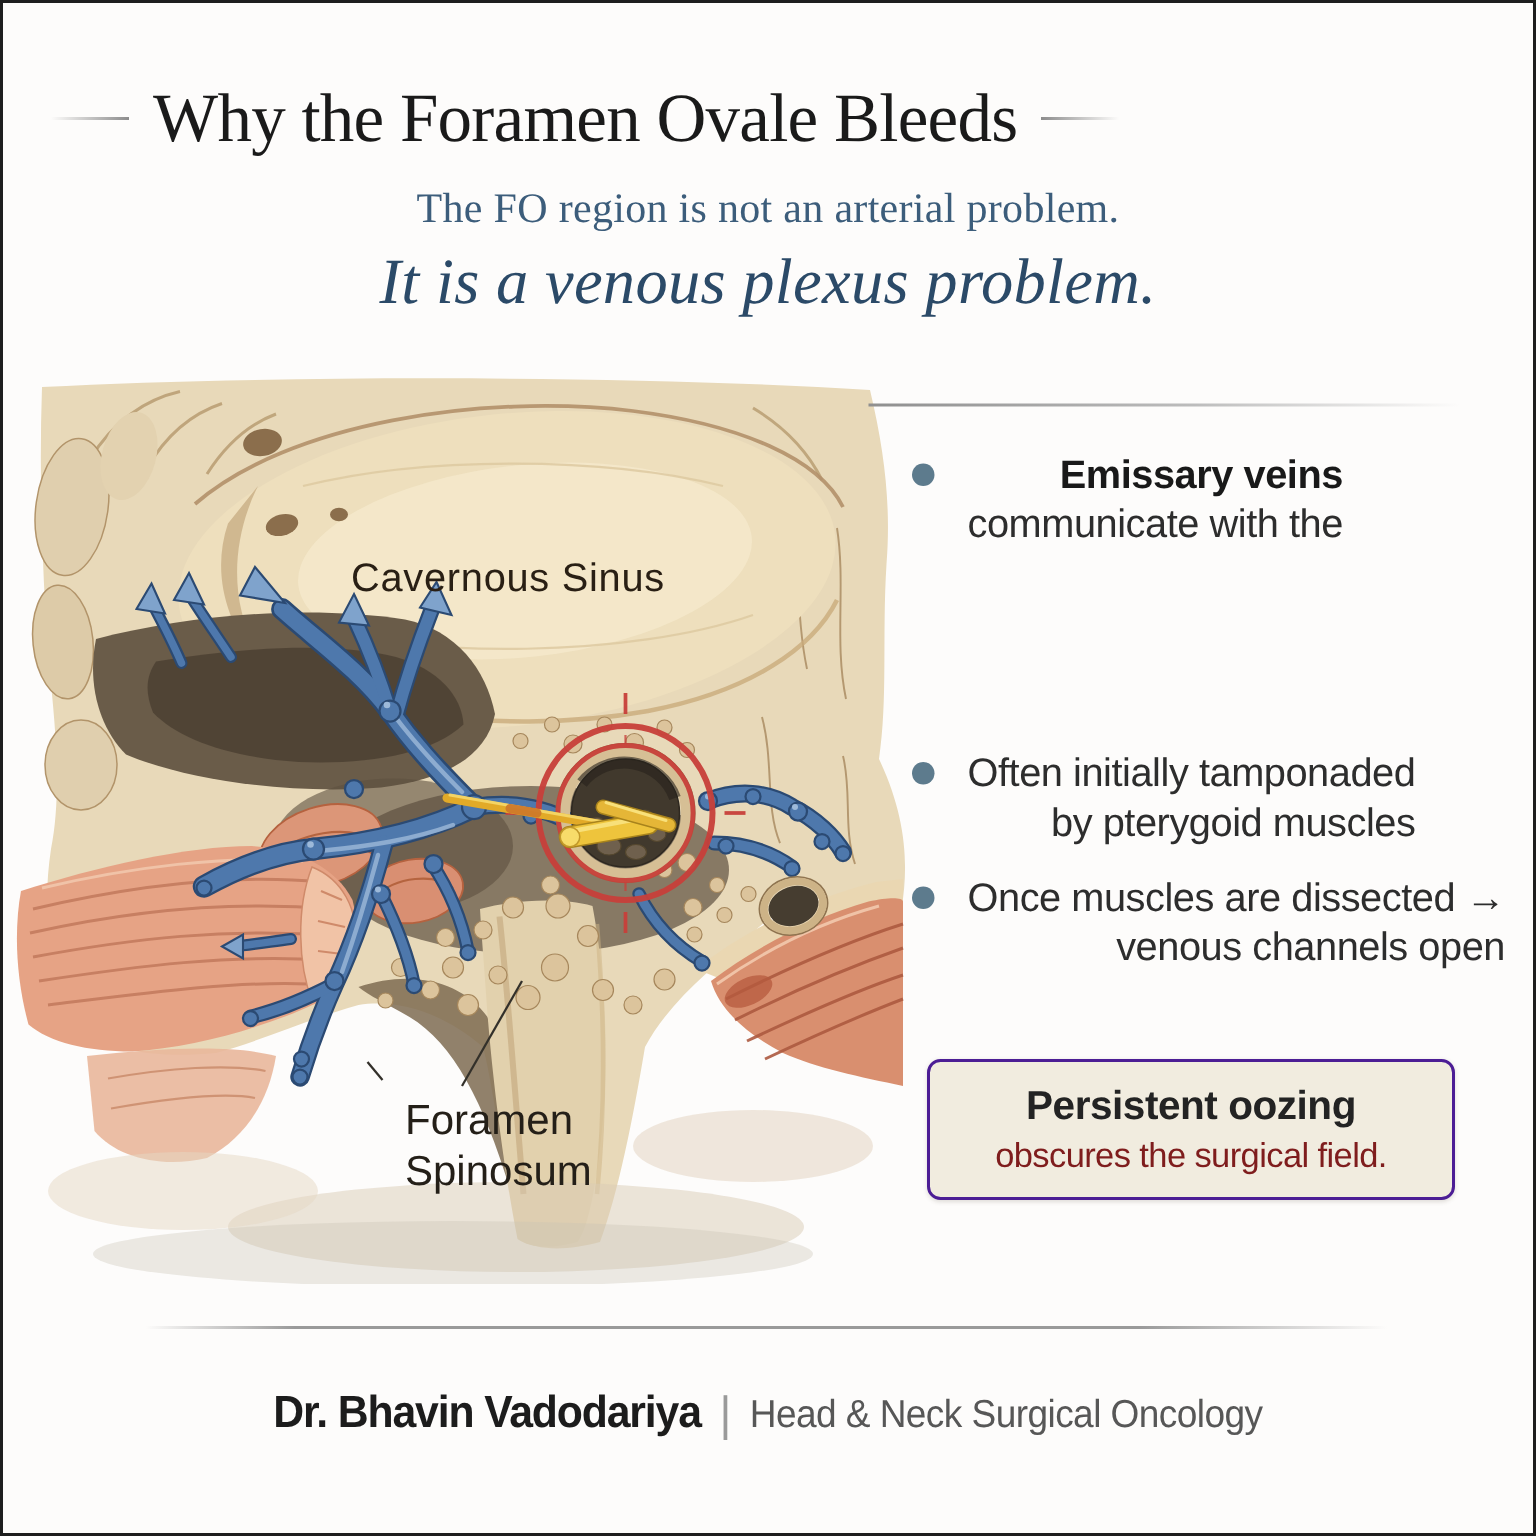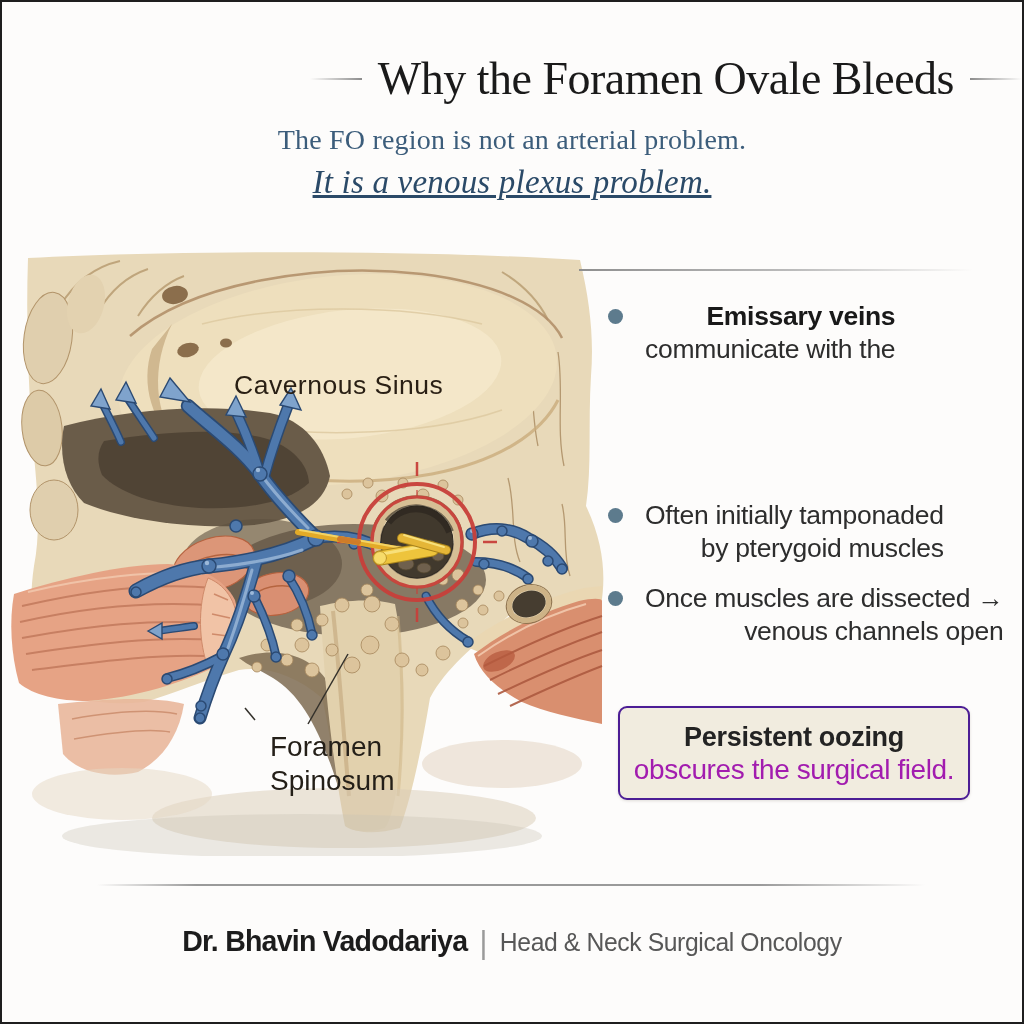--- a/index.html
+++ b/index.html
@@ -3,35 +3,35 @@
 <meta charset="utf-8">
 <style>
   html,body{margin:0;padding:0;background:#e8e8e8;}
   .canvas{
     position:relative;width:1024px;height:1024px;margin:0 auto;
     background:#fdfcfb;border:2px solid #1e1e1e;box-sizing:border-box;
     overflow:hidden;font-family:"Liberation Sans",sans-serif;
   }
   
   .header{position:absolute;top:54px;left:0;right:0;text-align:center;}
-  .title-row{display:flex;justify-content:flex-end;align-items:center;gap:16px;}
+  .title-row{display:flex;justify-content:flex-start;align-items:center;gap:16px;padding-left:32px;}
   .title-dash{width:52px;height:2px;flex:0 0 auto;}
   .title-dash.left{background:linear-gradient(to left,#8c8c8c,rgba(140,140,140,0));}
   .title-dash.right{background:linear-gradient(to right,#8c8c8c,rgba(140,140,140,0));}
   .title{
     font-family:"Liberation Serif",serif;font-size:46px;font-weight:500;
     color:#1a1a1a;letter-spacing:-0.5px;line-height:1;margin:0;
   }
   .subtitle1{
     margin-top:22px;font-family:"Liberation Serif",serif;font-size:28px;
     color:#3c5d7b;letter-spacing:0.2px;
   }
   .subtitle2{
     margin-top:8px;font-family:"Liberation Serif",serif;font-style:italic;
-    font-size:33px;color:#2b4a68;letter-spacing:0.2px;text-decoration:underline;
+    font-size:43px;color:#2b4a68;letter-spacing:0.2px;
   }
   
   .illustration{position:absolute;left:0;top:240px;width:608px;height:614px;}
   .illustration svg{display:block;}
   .svg-label{font-family:"Liberation Sans",sans-serif;font-weight:500;}
   
   .col-rule{
     position:absolute;left:577px;top:267px;width:394px;height:2px;
     background:linear-gradient(to right,#8f8f8f,#bcbcbc 55%,rgba(190,190,190,0));
   }
@@ -44,21 +44,21 @@
   .bl{display:block;}
   .b{font-weight:700;color:#191919;}
   
   .callout{
     position:absolute;left:616px;top:704px;width:352px;height:94px;box-sizing:border-box;
     background:#f1ecdf;border:2px solid #4c1d95;border-radius:9px;
     box-shadow:0 1px 3px rgba(90,80,60,.18);
     display:flex;flex-direction:column;justify-content:center;align-items:center;
   }
   .callout-line1{font-size:27px;font-weight:700;color:#232323;letter-spacing:-0.3px;line-height:34px;}
-  .callout-line2{font-size:28px;color:#a21caf;letter-spacing:-0.4px;line-height:32px;}
+  .callout-line2{font-size:23px;color:#7f1d1d;letter-spacing:-0.4px;line-height:32px;}
   
   .bottom-rule{
     position:absolute;left:95px;top:882px;width:828px;height:2px;
     background:linear-gradient(to right,rgba(150,150,150,0),#9a9a9a 12%,#9a9a9a 80%,rgba(150,150,150,0));
   }
   .footer{position:absolute;left:0;top:920px;width:1024px;display:flex;justify-content:center;align-items:baseline;gap:13px;transform:scaleX(.95);transform-origin:46% 50%;}
   .footer-name{font-size:30px;font-weight:600;color:#1c1c1c;letter-spacing:-0.8px;}
   .footer-sep{font-size:32px;font-weight:300;color:#9a9a9a;position:relative;top:2px;}
   .footer-spec{font-size:26px;font-weight:400;color:#575757;letter-spacing:-0.4px;}
 </style>

